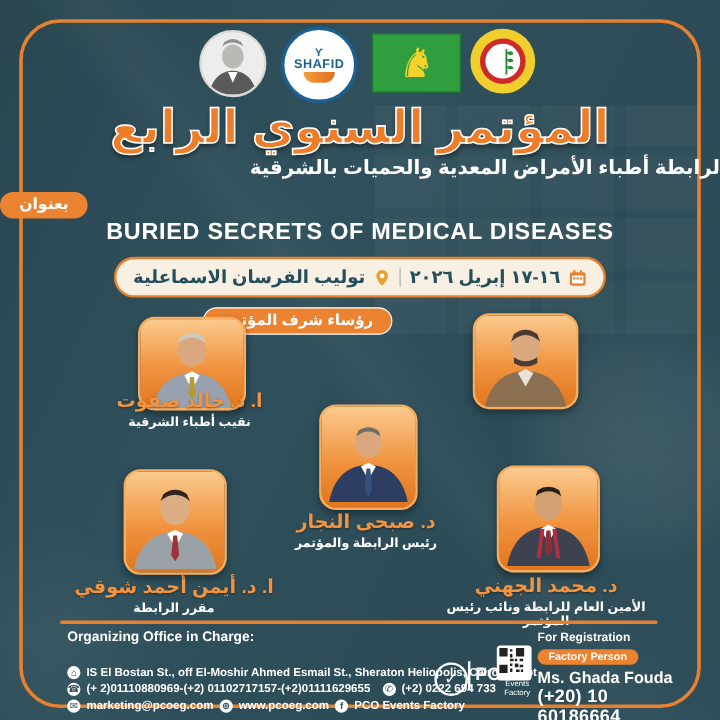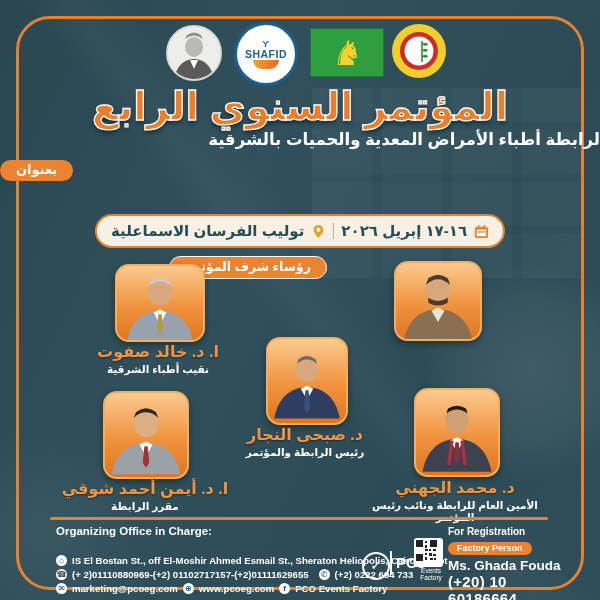--- a/index.html
+++ b/index.html
@@ -133,20 +133,21 @@
         <path d="M27,14 a13,13 0 1,0 0,26 a10.5,10.5 0 1,1 0,-26 Z" fill="#cf2a2a"></path>
         <line x1="30" y1="17" x2="30" y2="38" stroke="#2e8b34" stroke-width="1.6"></line>
         <path d="M30,20 q5,-3 6,1 q-4,2 -6,-1 Z M30,26 q5,-3 6,1 q-4,2 -6,-1 Z M30,32 q5,-3 6,1 q-4,2 -6,-1 Z" fill="#2e8b34"></path>
       </svg>
     </div>
   </div>
 
   <div class="title-ar">المؤتمر السنوي الرابع</div>
   <div class="subtitle-ar">لرابطة أطباء الأمراض المعدية والحميات بالشرقية</div>
   <div class="topic-row"><span class="topic-pill">بعنوان</span></div>
+  <div class="title-en">BURIED SECRETS OF MEDICAL DISEASES</div>
 
   <div class="date-pill">
     <svg class="mini-ic" viewBox="0 0 16 16">
       <rect x="1" y="3" width="14" height="12" rx="2" fill="#e8812f"></rect>
       <rect x="3" y="6" width="10" height="7" fill="#fff"></rect>
       <rect x="4" y="1" width="2" height="4" rx="1" fill="#e8812f"></rect>
       <rect x="10" y="1" width="2" height="4" rx="1" fill="#e8812f"></rect>
       <rect x="4" y="7.5" width="2" height="2" fill="#e8812f"></rect>
         <rect x="7" y="7.5" width="2" height="2" fill="#e8812f"></rect>
         <rect x="10" y="7.5" width="2" height="2" fill="#e8812f"></rect>
@@ -202,21 +203,21 @@
     <svg viewBox="0 0 100 90">
         <ellipse cx="50" cy="27" rx="14" ry="16" fill="#d2a075"></ellipse>
         <path d="M37,19 q13,-10 26,0 l-2,-6 q-11,-7 -22,0 Z" fill="#23201c"></path>
         <path d="M8,90 C14,58 34,50 50,50 C66,50 86,58 92,90 Z" fill="#3c4250"></path>
         <path d="M42,52 L50,66 L58,52 L50,48 Z" fill="#fff"></path>
         <path d="M44,52 L40,82 M56,52 L60,82" stroke="#b03040" stroke-width="4" fill="none"></path>
         <path d="M48,54 L52,54 L54,74 L50,80 L46,74 Z" fill="#8c2f3a"></path>
       </svg>
   </div>
 
-  <div class="cap" style="left:58px;top:342px;width:200px;">
+  <div class="cap" style="left:58px;top:324px;width:200px;">
     <div class="nm">ا. د. خالد صفوت</div>
     <div class="rl">نقيب أطباء الشرقية</div>
   </div>
   <div class="cap" style="left:215px;top:425px;width:180px;">
     <div class="nm">د. صبحى النجار</div>
     <div class="rl">رئيس الرابطة والمؤتمر</div>
   </div>
   <div class="cap" style="left:45px;top:479px;width:200px;">
     <div class="nm">ا. د. أيمن أحمد شوقي</div>
     <div class="rl">مقرر الرابطة</div>

